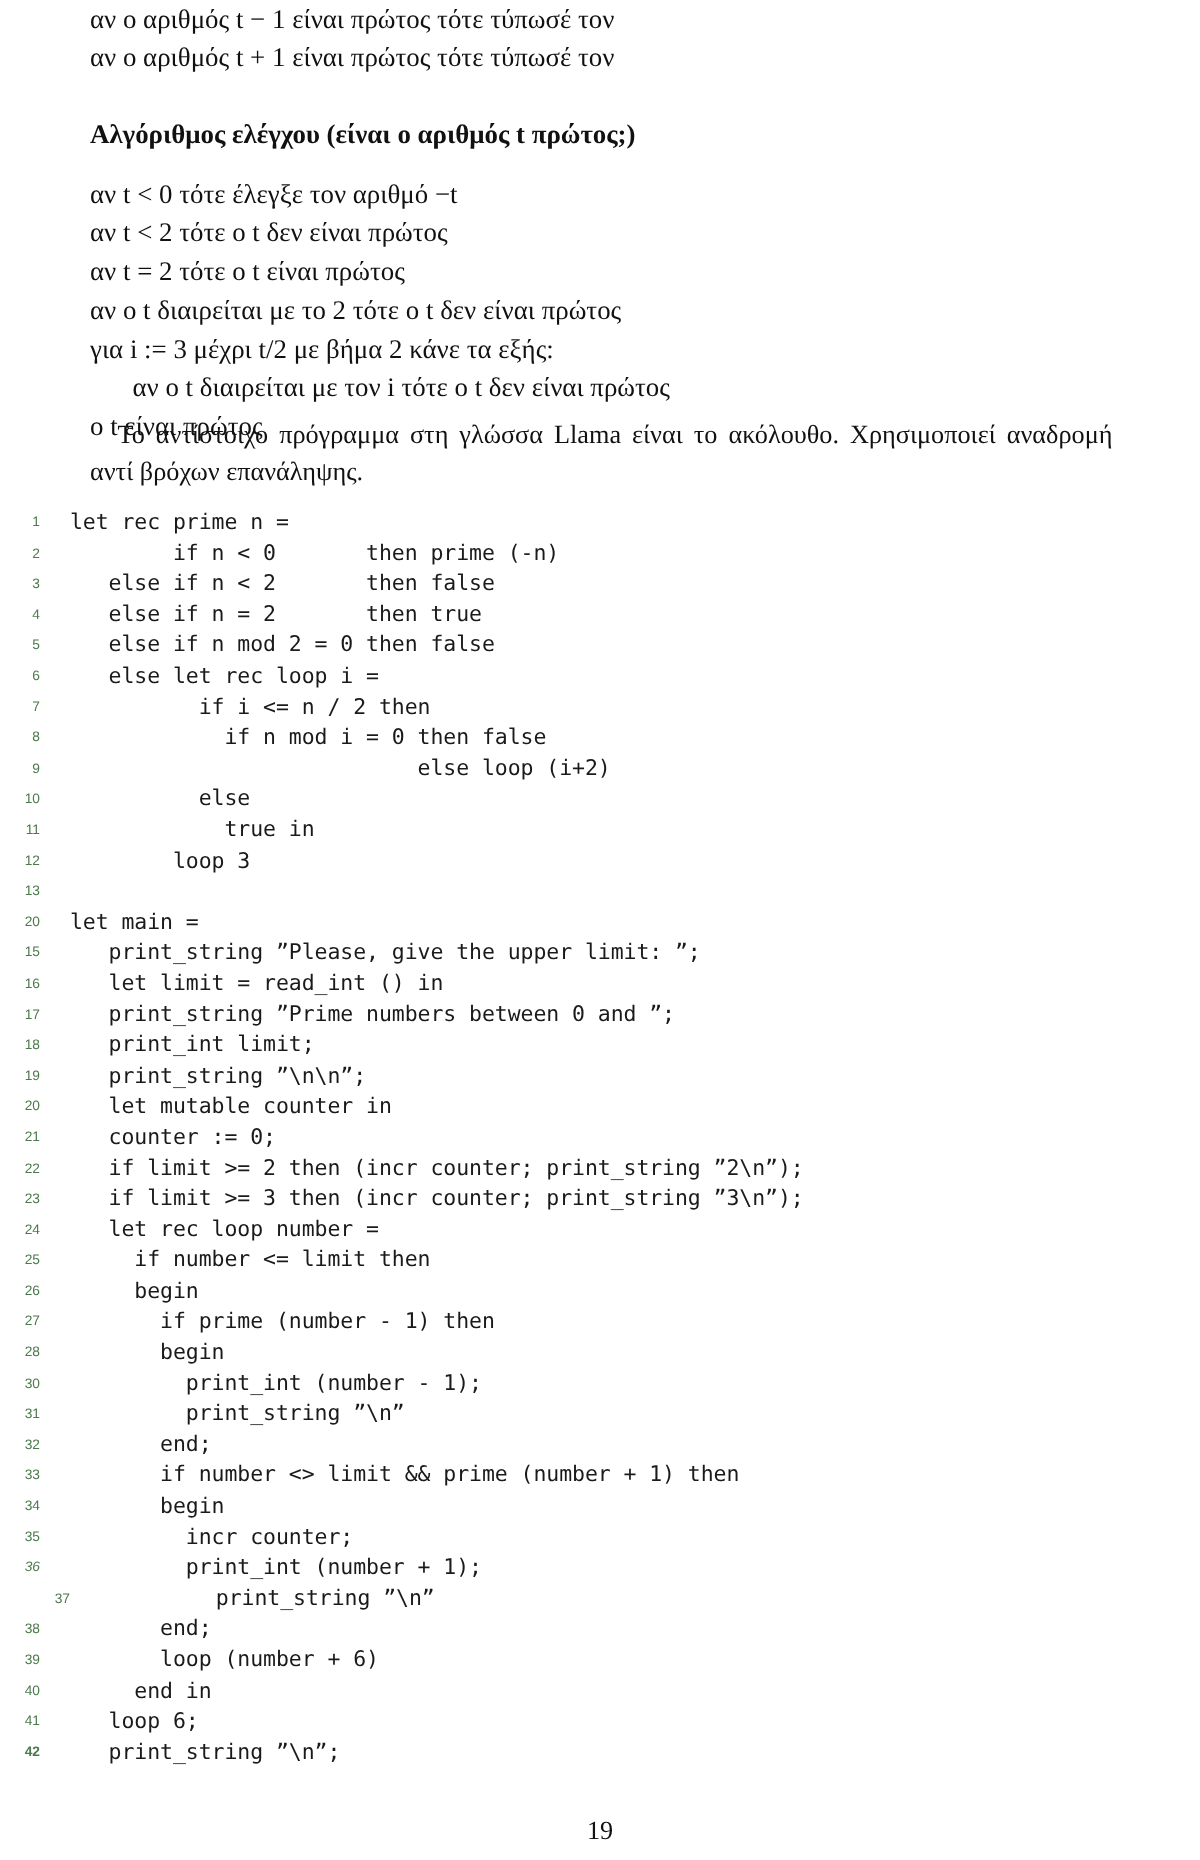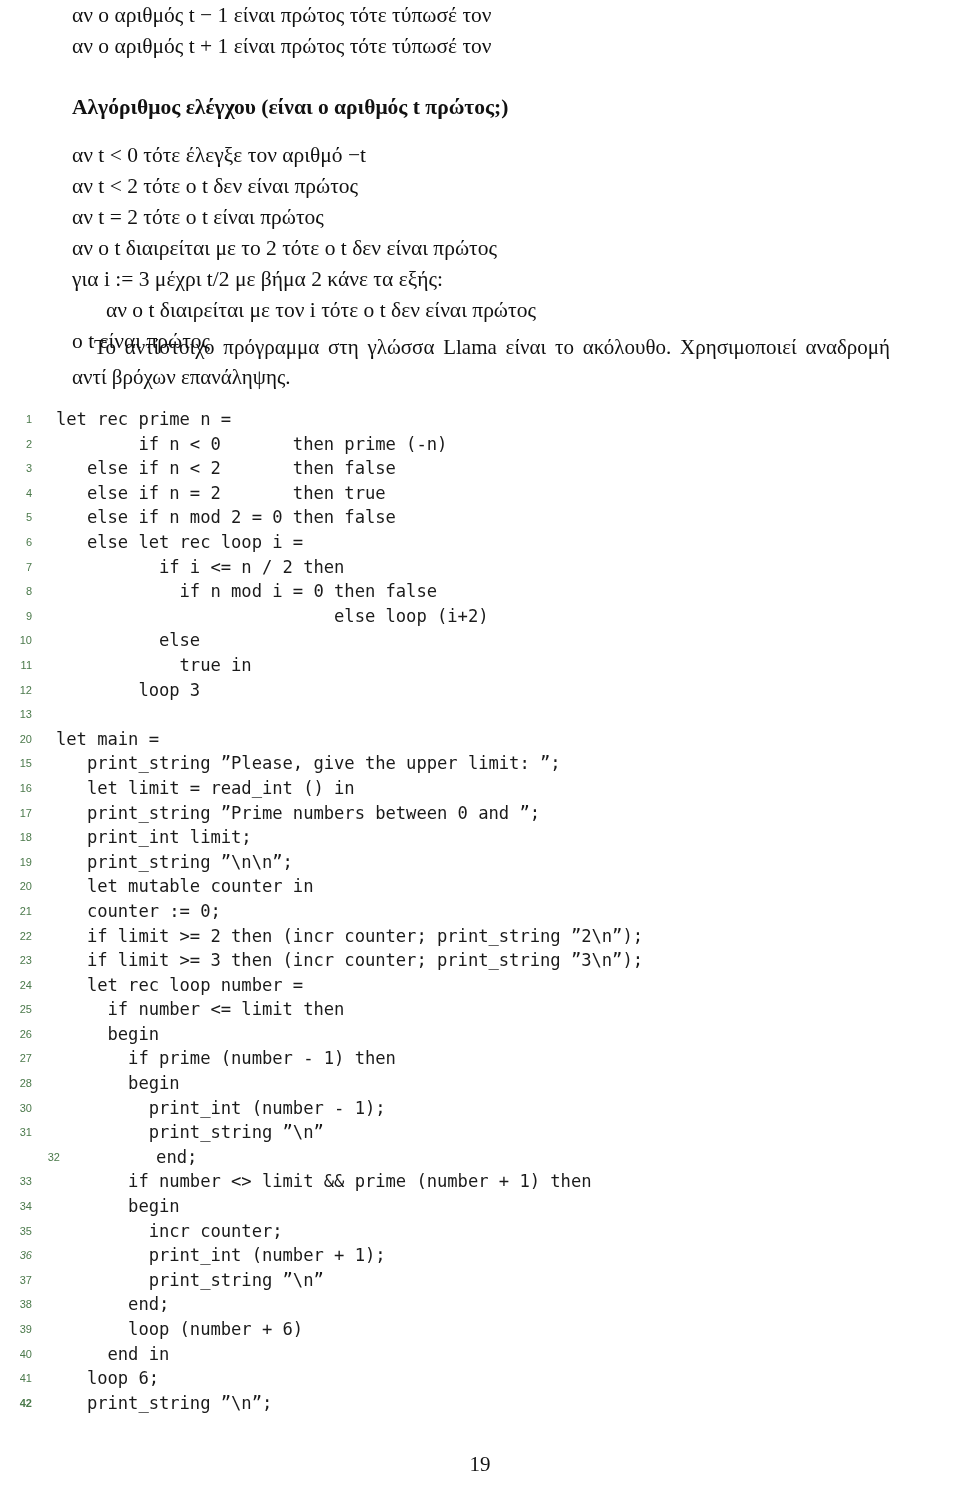--- a/index.html
+++ b/index.html
@@ -162,26 +162,26 @@
       <div class="code-row"><span class="lineno" style="color: rgb(76, 122, 76);">21</span><span class="codetext">   counter := 0;</span></div>
       <div class="code-row"><span class="lineno" style="color: rgb(76, 122, 76);">22</span><span class="codetext">   if limit &gt;= 2 then (incr counter; print_string ”2\n”);</span></div>
       <div class="code-row"><span class="lineno" style="color: rgb(76, 122, 76);">23</span><span class="codetext">   if limit &gt;= 3 then (incr counter; print_string ”3\n”);</span></div>
       <div class="code-row"><span class="lineno" style="color: rgb(76, 122, 76);">24</span><span class="codetext">   let rec loop number =</span></div>
       <div class="code-row"><span class="lineno" style="color: rgb(76, 122, 76);">25</span><span class="codetext">     if number &lt;= limit then</span></div>
       <div class="code-row"><span class="lineno" style="color: rgb(76, 122, 76);">26</span><span class="codetext">     begin</span></div>
       <div class="code-row"><span class="lineno" style="color: rgb(76, 122, 76);">27</span><span class="codetext">       if prime (number - 1) then</span></div>
       <div class="code-row"><span class="lineno" style="color: rgb(76, 122, 76);">28</span><span class="codetext">       begin</span></div>
       <div class="code-row"><span class="lineno" style="color: rgb(76, 122, 76);">30</span><span class="codetext">         print_int (number - 1);</span></div>
       <div class="code-row"><span class="lineno" style="color: rgb(76, 122, 76);">31</span><span class="codetext">         print_string ”\n”</span></div>
-      <div class="code-row"><span class="lineno" style="color: rgb(76, 122, 76); padding-left: 28px;">32</span><span class="codetext">       end;</span></div>
+      <div class="code-row"><span class="lineno" style="color: rgb(76, 122, 76);">32</span><span class="codetext">       end;</span></div>
       <div class="code-row"><span class="lineno" style="color: rgb(76, 122, 76);">33</span><span class="codetext">       if number &lt;&gt; limit &amp;&amp; prime (number + 1) then</span></div>
       <div class="code-row"><span class="lineno" style="color: rgb(76, 122, 76);">34</span><span class="codetext">       begin</span></div>
       <div class="code-row"><span class="lineno" style="color: rgb(76, 122, 76);">35</span><span class="codetext">         incr counter;</span></div>
       <div class="code-row"><span class="lineno" style="color: rgb(76, 122, 76); font-style: italic;">36</span><span class="codetext">         print_int (number + 1);</span></div>
-      <div class="code-row"><span class="lineno" style="color: rgb(76, 122, 76);">37</span><span class="codetext">         print_string ”\n”</span></div>
+      <div class="code-row"><span class="lineno" style="color: rgb(76, 122, 76); padding-left: 24px;">37</span><span class="codetext">         print_string ”\n”</span></div>
       <div class="code-row"><span class="lineno" style="color: rgb(76, 122, 76);">38</span><span class="codetext">       end;</span></div>
       <div class="code-row"><span class="lineno" style="color: rgb(76, 122, 76);">39</span><span class="codetext">       loop (number + 6)</span></div>
       <div class="code-row"><span class="lineno" style="color: rgb(76, 122, 76);">40</span><span class="codetext">     end in</span></div>
       <div class="code-row"><span class="lineno" style="color: rgb(76, 122, 76);">41</span><span class="codetext">   loop 6;</span></div>
       <div class="code-row"><span class="lineno" style="color: rgb(76, 122, 76); font-weight: bold;">42</span><span class="codetext">   print_string ”\n”;</span></div>
     </div>
 
   <div class="folio">19</div>
 
 </div>

